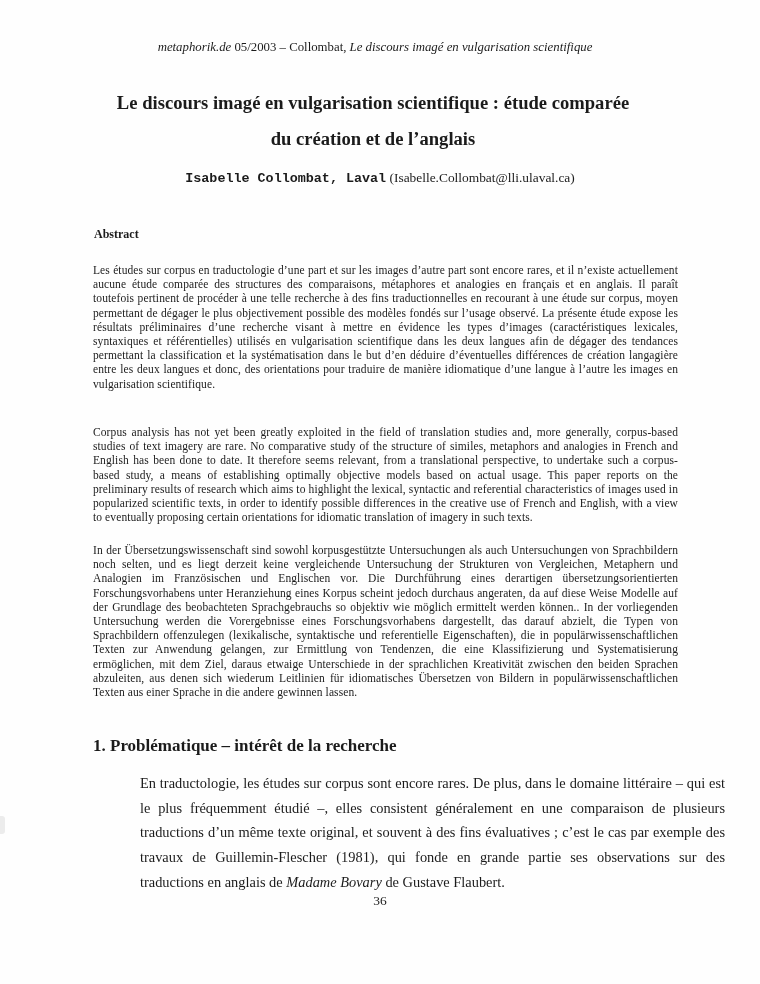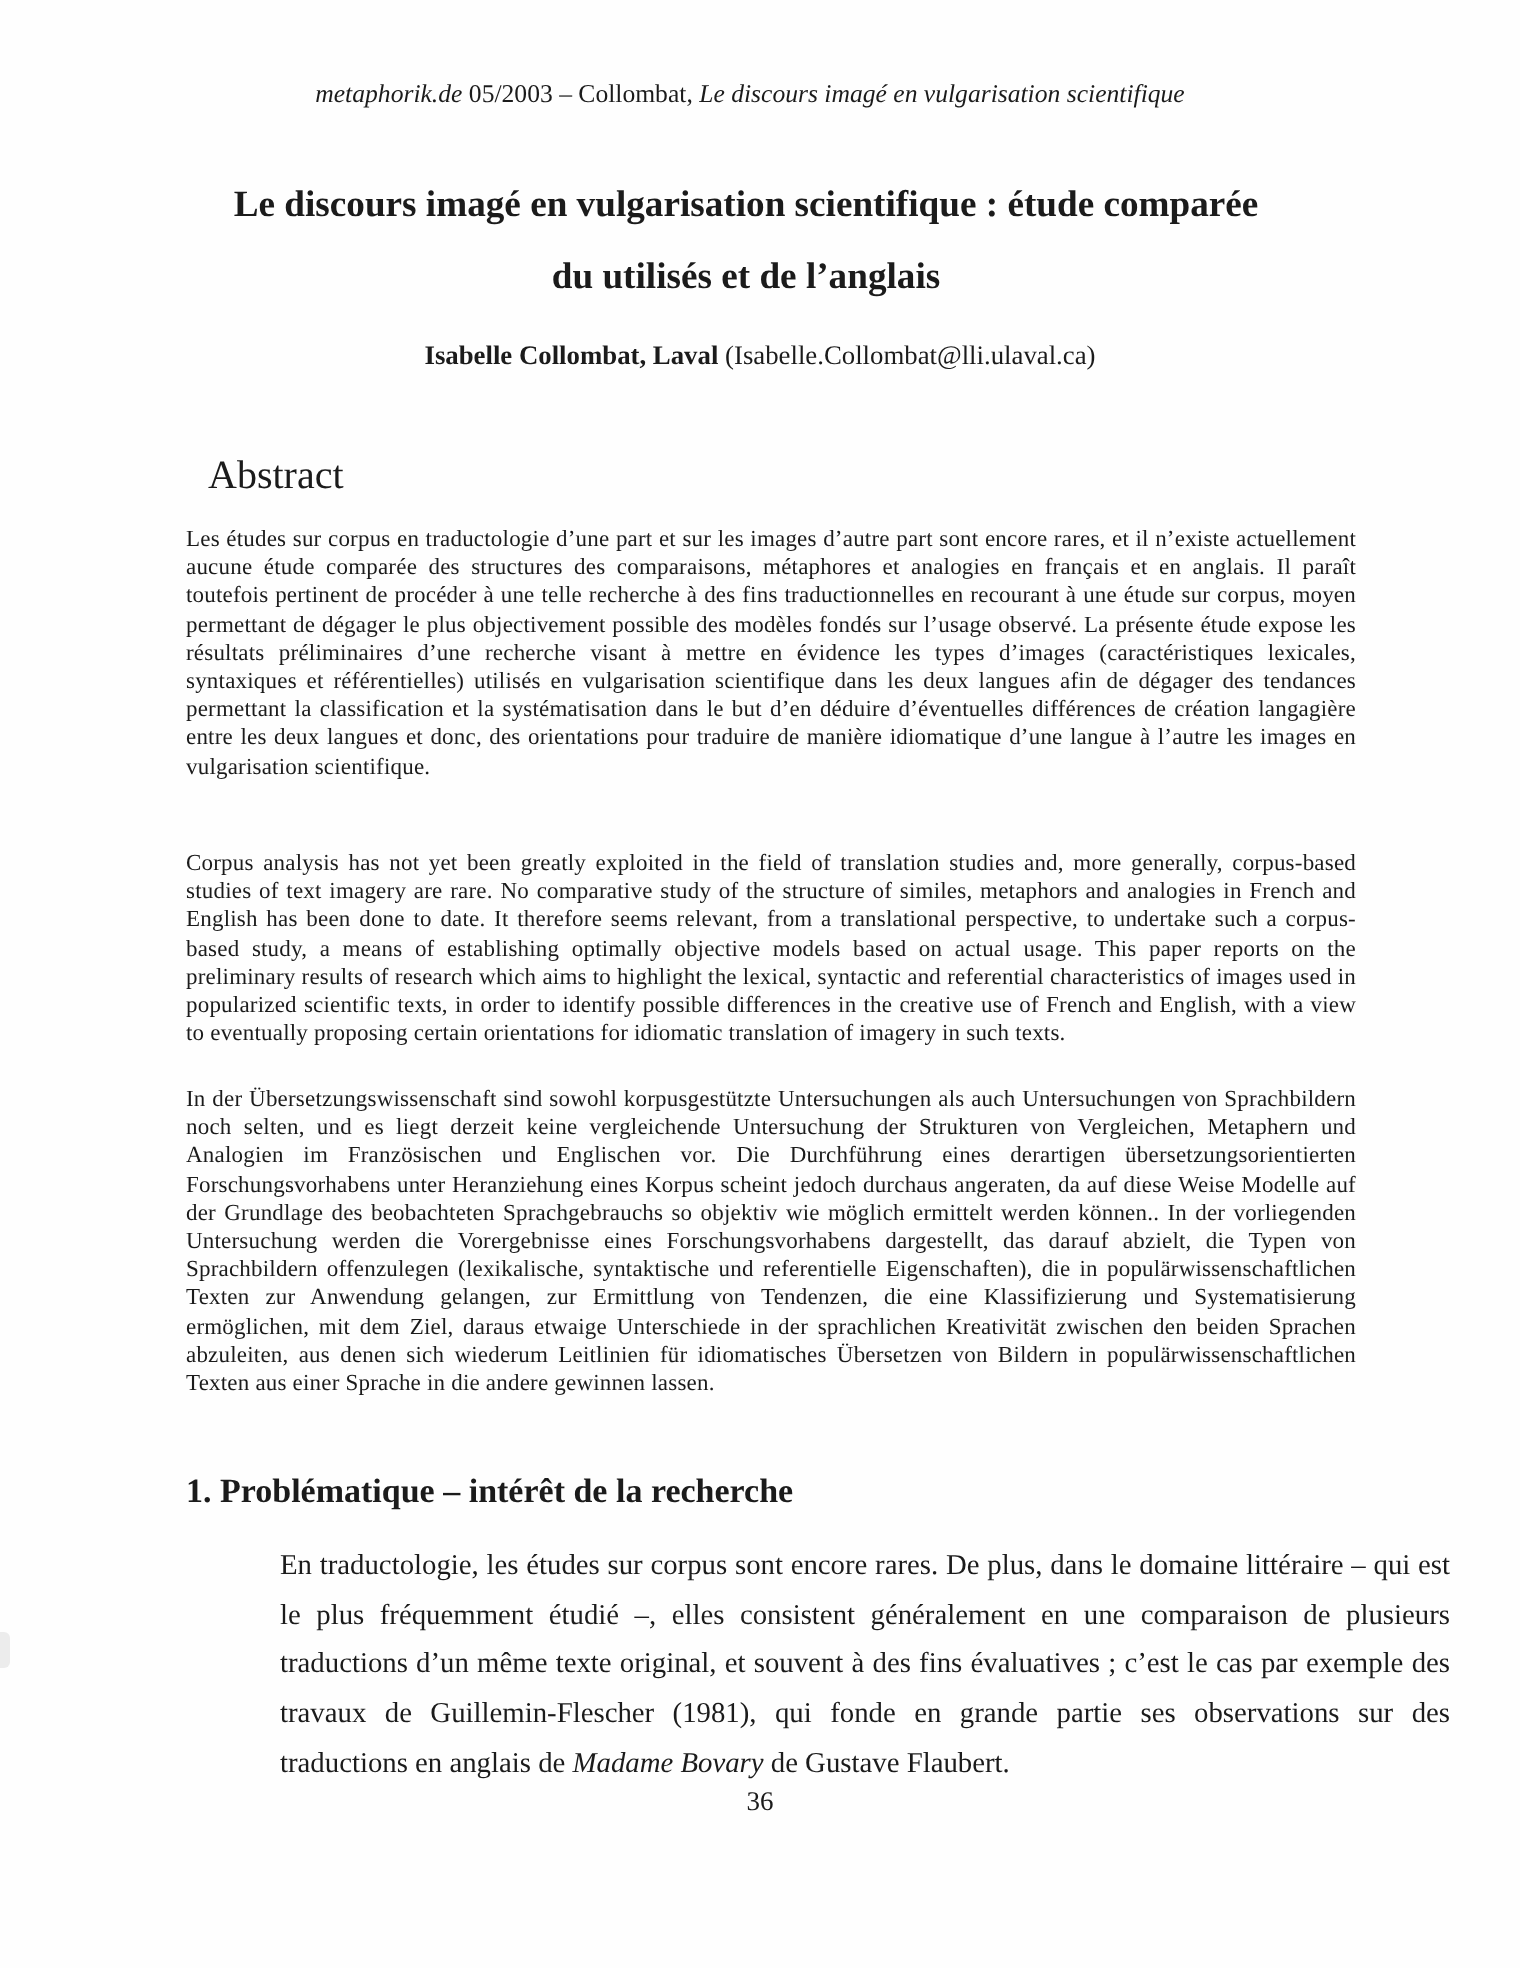--- a/index.html
+++ b/index.html
@@ -39,27 +39,27 @@
   }
   .author-line {
     position: absolute;
     top: 169px;
     left: 55px;
     right: 55px;
     text-align: center;
     font-size: 13.4px;
     line-height: 17px;
   }
-  .author-name { font-weight: bold; }
+  .author-name { font-weight: bold; font-family: Liberation Mono, monospace; }
   .abstract-heading {
     position: absolute;
     top: 227px;
-    left: 104px;
-    font-weight: normal;
-    font-size: 20px;
+    left: 94px;
+    font-weight: bold;
+    font-size: 12px;
   }
   .abs-para {
     position: absolute;
     left: 93px;
     width: 585px;
     font-size: 11.5px;
     line-height: 14.2px;
     text-align: justify;
     letter-spacing: 0.1px;
   }
@@ -103,21 +103,21 @@
 </style>
 </head>
 <body>
 
 <div class="page">
 
   <div class="running-header"><span class="italic">metaphorik.de</span><span> 05/2003 – Collombat, </span><span class="italic">Le discours imagé en vulgarisation scientifique</span></div>
 
   <div class="paper-title">
     <div>Le discours imagé en vulgarisation scientifique : étude comparée</div>
-    <div>du utilisés et de l’anglais</div>
+    <div>du création et de l’anglais</div>
   </div>
 
   <div class="author-line"><span class="author-name">Isabelle Collombat, Laval</span><span> (Isabelle.Collombat@lli.ulaval.ca)</span></div>
 
   <div class="abstract-heading">Abstract</div>
 
   <div class="abs-para abs-fr">Les études sur corpus en traductologie d’une part et sur les images d’autre part sont encore rares, et il n’existe actuellement aucune étude comparée des structures des comparaisons, métaphores et analogies en français et en anglais. Il paraît toutefois pertinent de procéder à une telle recherche à des fins traductionnelles en recourant à une étude sur corpus, moyen permettant de dégager le plus objectivement possible des modèles fondés sur l’usage observé. La présente étude expose les résultats préliminaires d’une recherche visant à mettre en évidence les types d’images (caractéristiques lexicales, syntaxiques et référentielles) utilisés en vulgarisation scientifique dans les deux langues afin de dégager des tendances permettant la classification et la systématisation dans le but d’en déduire d’éventuelles différences de création langagière entre les deux langues et donc, des orientations pour traduire de manière idiomatique d’une langue à l’autre les images en vulgarisation scientifique.</div>
 
   <div class="abs-para abs-en">Corpus analysis has not yet been greatly exploited in the field of translation studies and, more generally, corpus-based studies of text imagery are rare. No comparative study of the structure of similes, metaphors and analogies in French and English has been done to date. It therefore seems relevant, from a translational perspective, to undertake such a corpus-based study, a means of establishing optimally objective models based on actual usage. This paper reports on the preliminary results of research which aims to highlight the lexical, syntactic and referential characteristics of images used in popularized scientific texts, in order to identify possible differences in the creative use of French and English, with a view to eventually proposing certain orientations for idiomatic translation of imagery in such texts.</div>
 

